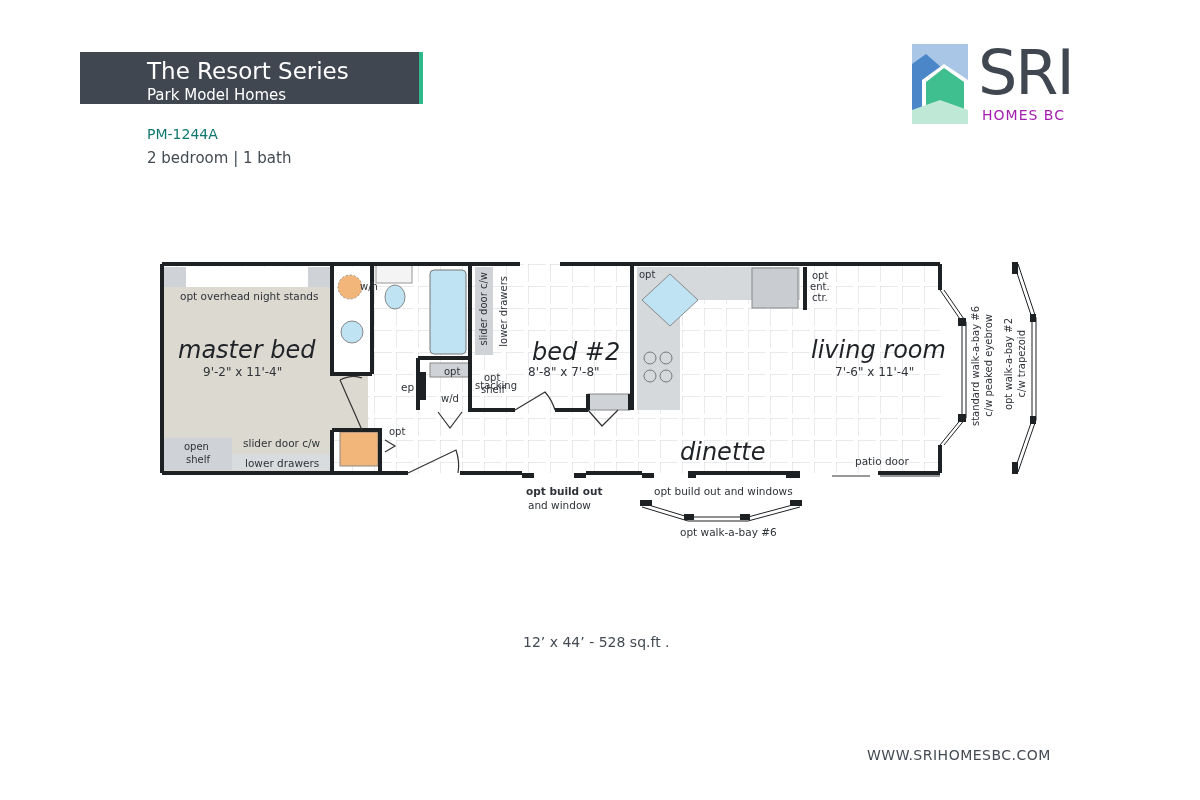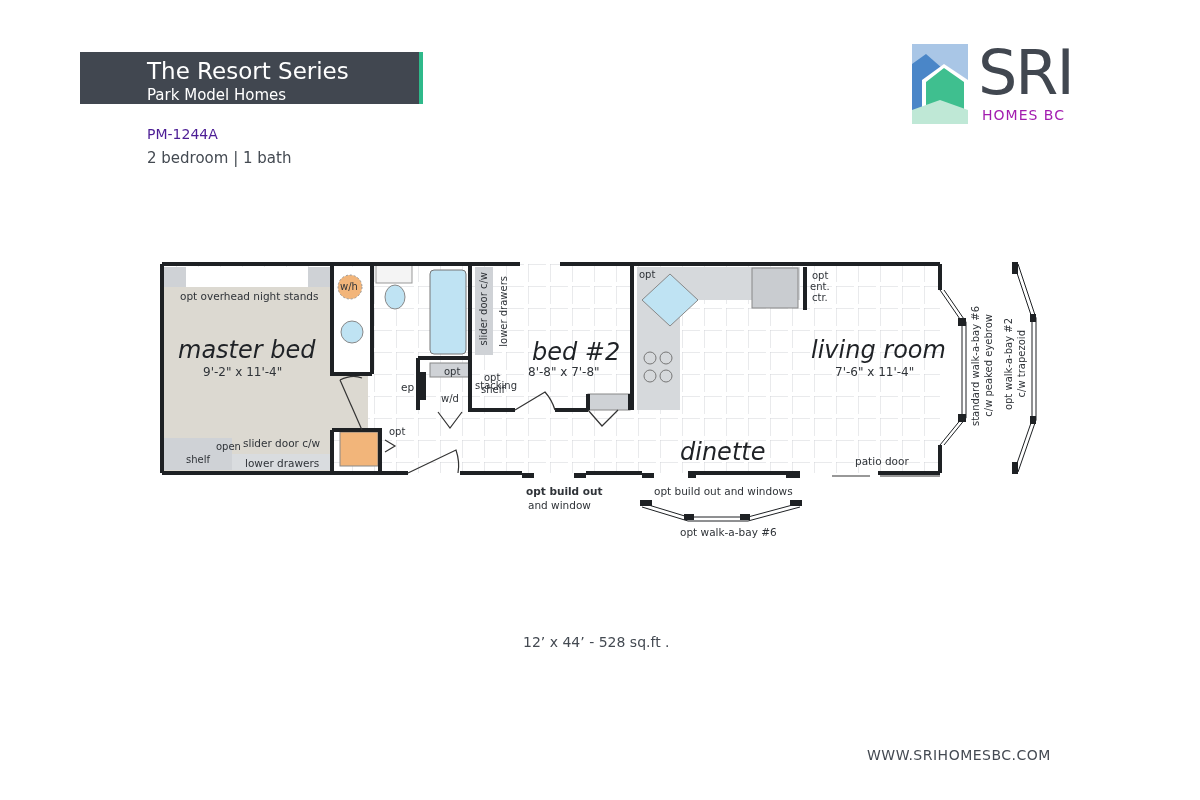--- a/index.html
+++ b/index.html
@@ -6,21 +6,21 @@
   html, body { width: 1200px; height: 800px; background: #ffffff; overflow: hidden; }
   body { position: relative; font-family: "DejaVu Sans", sans-serif; color: #3d434c; }
 
   .header-band {
     position: absolute; left: 80px; top: 52px; width: 343px; height: 52px;
     background: #414750; border-right: 4px solid #2fb98a;
   }
   .header-title { position: absolute; left: 67px; top: 6px; color: #fff; font-size: 23px; }
   .header-sub { position: absolute; left: 67px; top: 34px; color: #fff; font-size: 15px; }
 
-  .model-code { position: absolute; left: 147px; top: 126px; font-size: 14px; color: #4c1d95; }
+  .model-code { position: absolute; left: 147px; top: 126px; font-size: 14px; color: #0f766e; }
   .model-desc { position: absolute; left: 147px; top: 149px; font-size: 15px; color: #444a52; }
 
   .logo { position: absolute; left: 912px; top: 44px; width: 170px; height: 82px; }
   .logo-sri { position: absolute; left: 66px; top: -8px; font-size: 62px; color: #414750; letter-spacing: -2px; font-family: "DejaVu Sans", sans-serif; }
   .logo-sub { position: absolute; left: 70px; top: 63px; font-size: 14px; color: #a21caf; letter-spacing: 1px; }
 
   .plan { position: absolute; left: 0; top: 0; width: 1200px; height: 800px; }
   .plan-svg { position: absolute; left: 0; top: 0; }
 
   .label { position: absolute; color: #2f3338; white-space: nowrap; }
@@ -150,22 +150,22 @@
 
   <div class="label room-name" style="left:178px; top:336px;">master bed</div>
   <div class="label room-dim" style="left:203px; top:365px;">9'-2" x 11'-4"</div>
   <div class="label room-name" style="left:532px; top:338px;">bed #2</div>
   <div class="label room-dim" style="left:528px; top:365px;">8'-8" x 7'-8"</div>
   <div class="label room-name" style="left:811px; top:336px;">living room</div>
   <div class="label room-dim" style="left:835px; top:365px;">7'-6" x 11'-4"</div>
   <div class="label room-name" style="left:680px; top:438px;">dinette</div>
 
   <div class="label small" style="left:180px; top:290px;">opt overhead night stands</div>
-  <div class="label tiny" style="left:340px; top:281px;">w/h</div>
-  <div class="label tiny" style="left:184px; top:441px;margin-left:32px;">open</div>
+  <div class="label tiny" style="left:340px; top:281px;padding-left:20px;">w/h</div>
+  <div class="label tiny" style="left:184px; top:441px;">open</div>
   <div class="label tiny" style="left:186px; top:454px;">shelf</div>
   <div class="label small" style="left:243px; top:437px;">slider door c/w</div>
   <div class="label small" style="left:245px; top:457px;">lower drawers</div>
   <div class="label small" style="left:401px; top:381px;">ep</div>
   <div class="label tiny" style="left:444px; top:366px;">opt</div>
   <div class="label tiny" style="left:431px; top:380px;margin-left:44px;">stacking</div>
   <div class="label tiny" style="left:441px; top:393px;">w/d</div>
   <div class="label tiny" style="left:484px; top:372px;">opt</div>
   <div class="label tiny" style="left:481px; top:384px;">shelf</div>
   <div class="label tiny vert" style="left:478px; top:272px;">slider door c/w</div>

